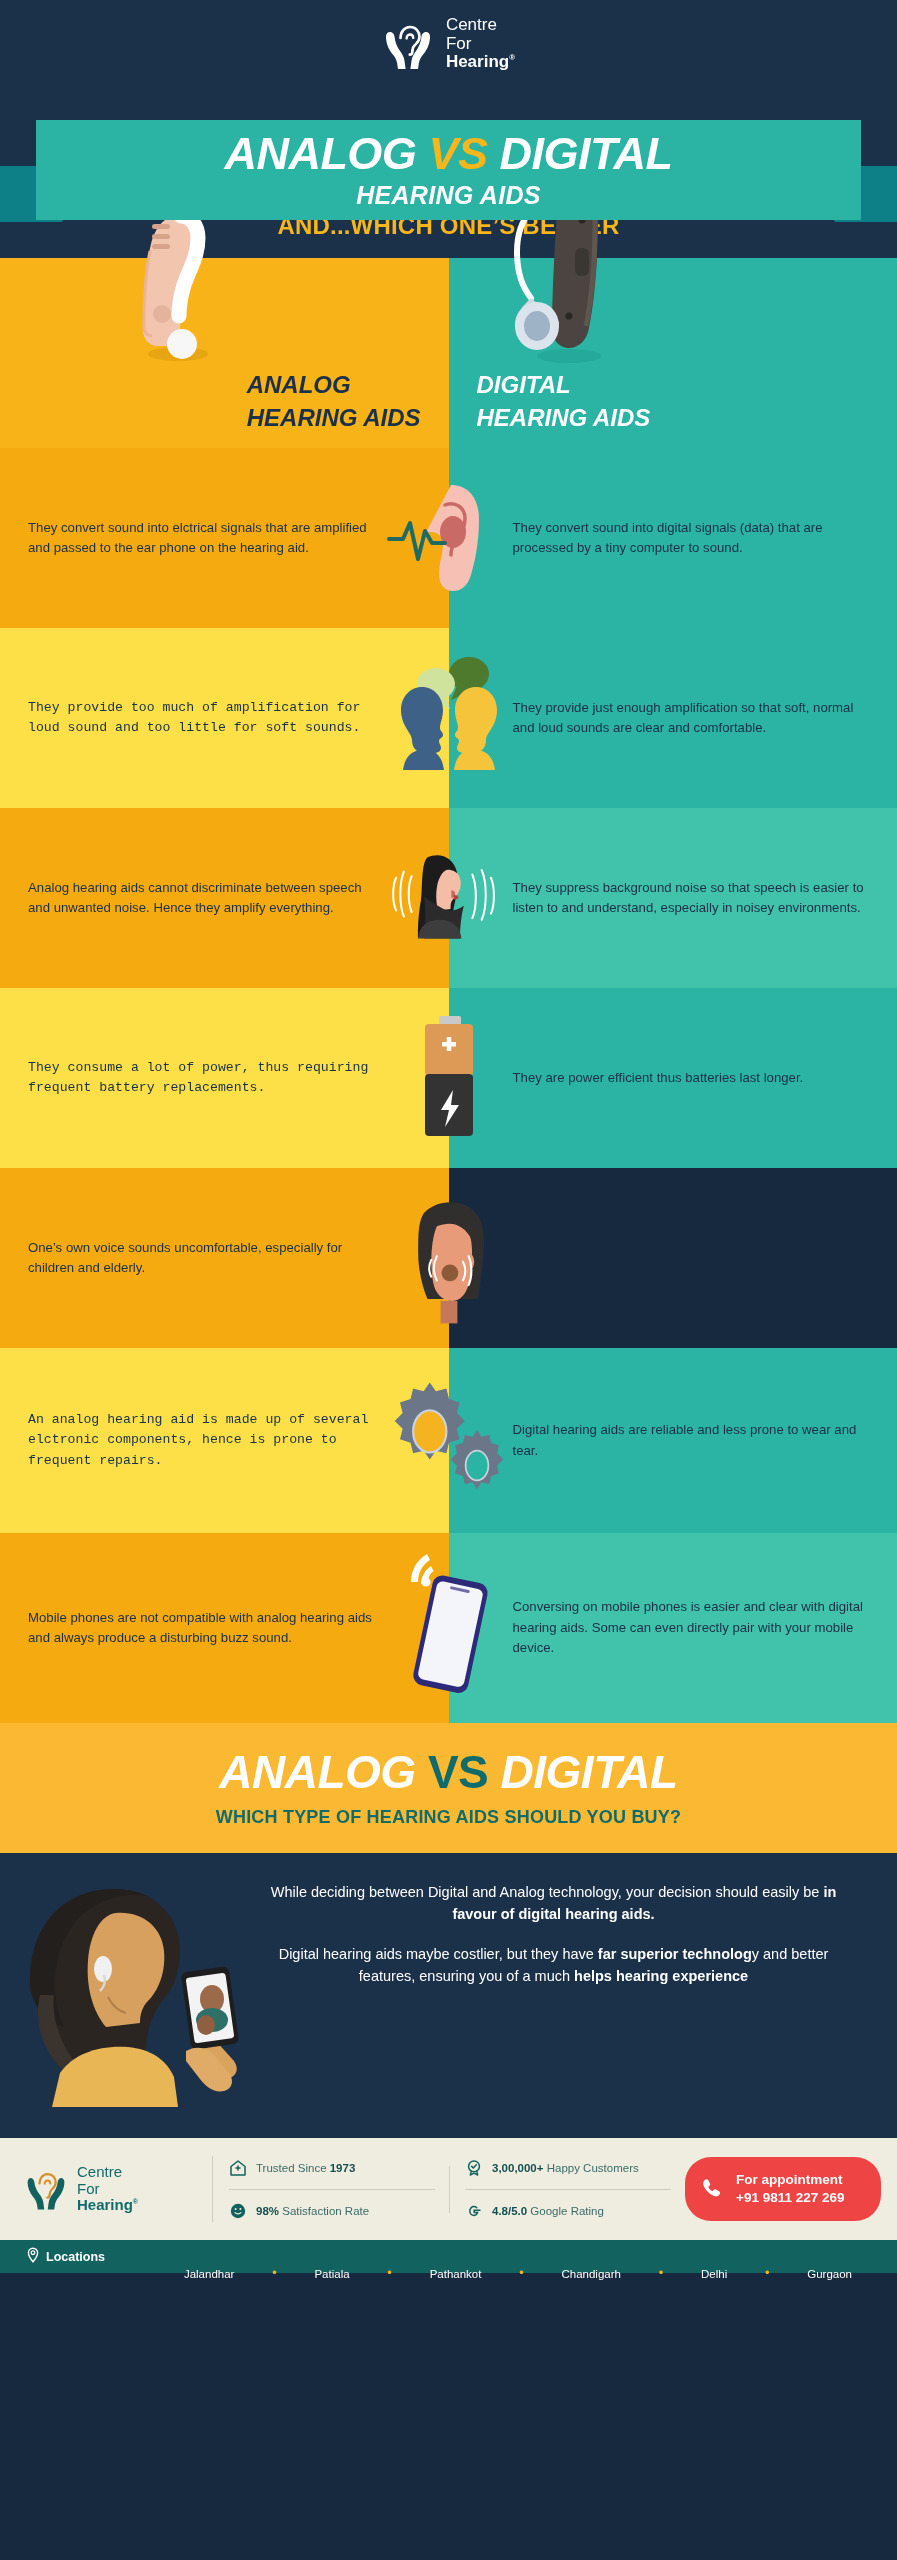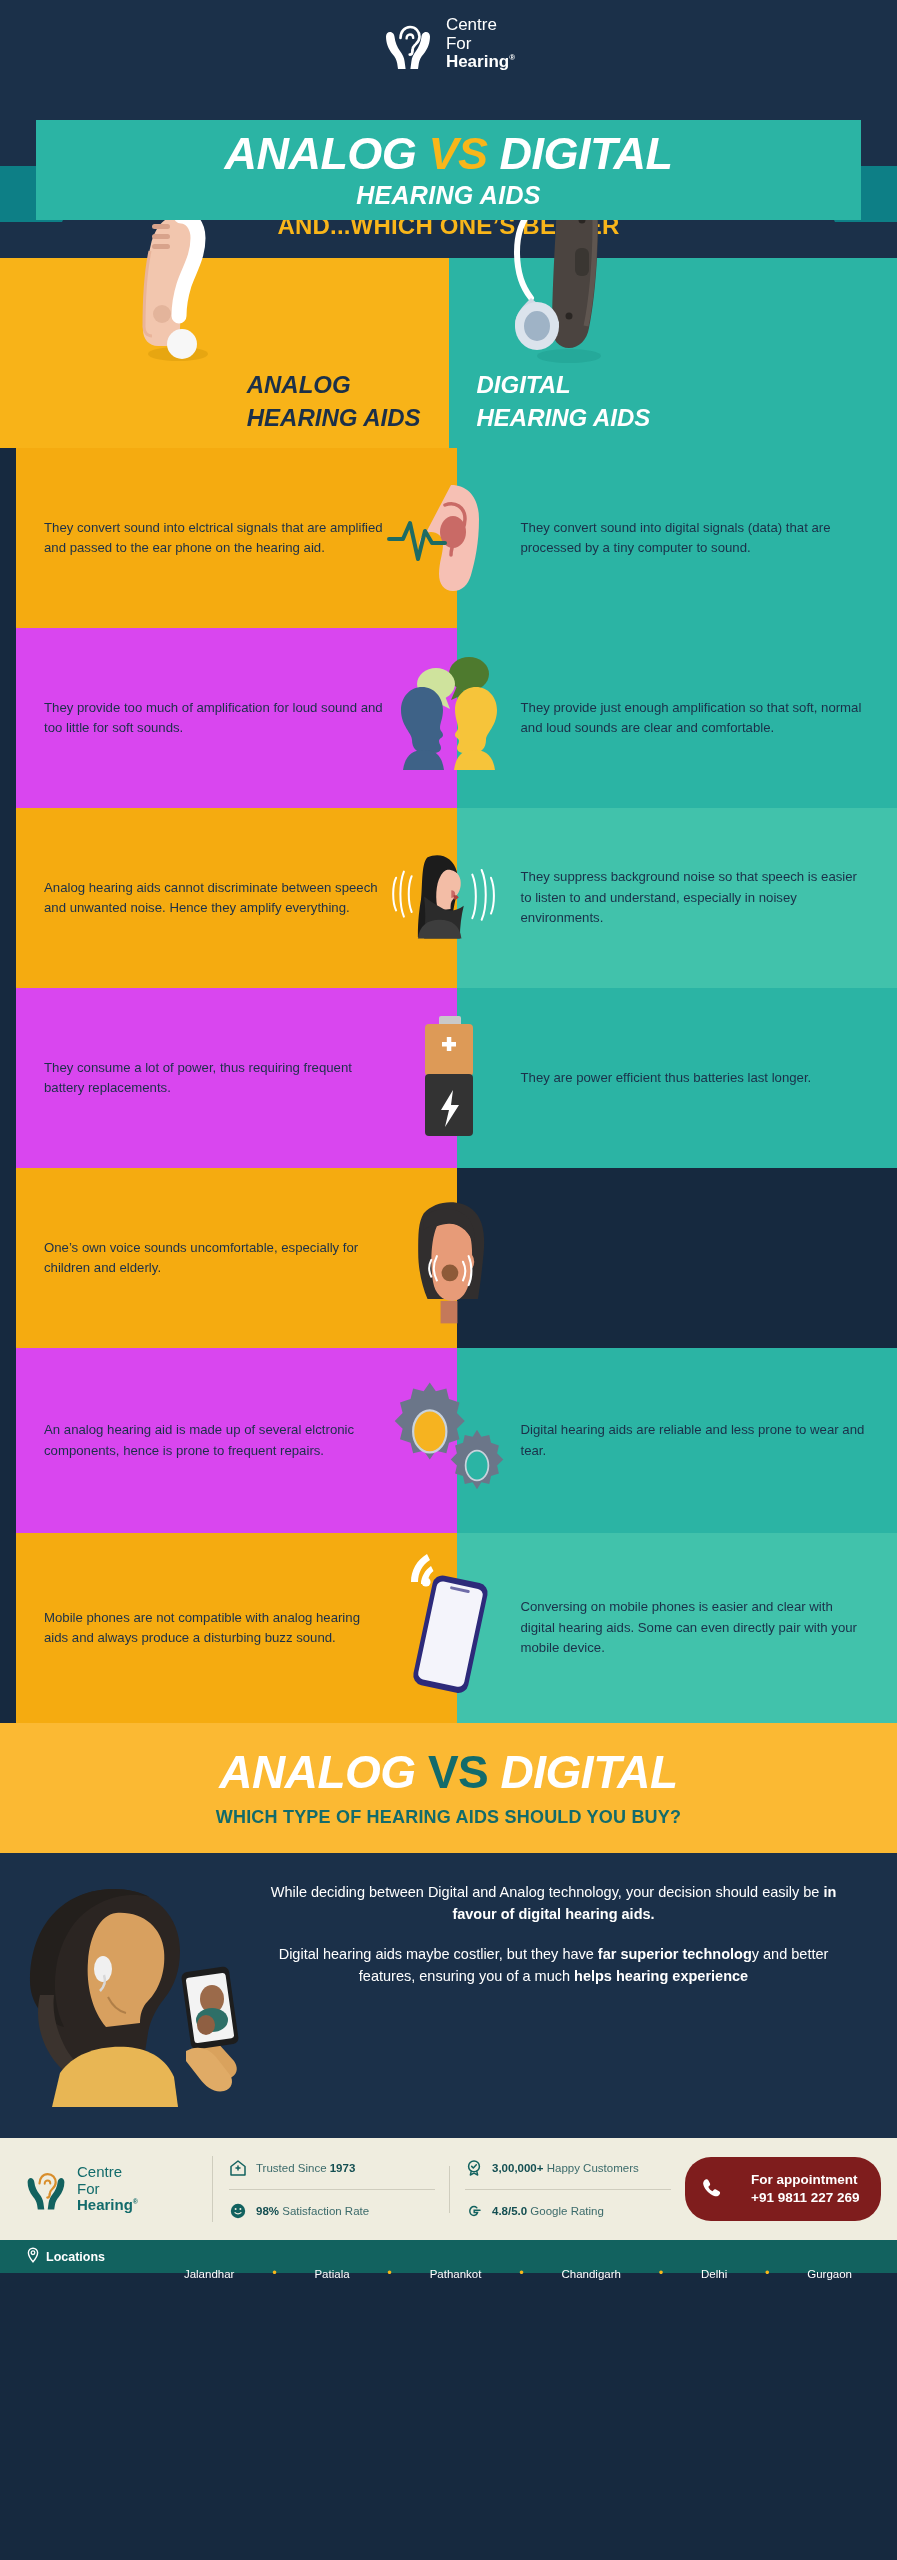--- a/index.html
+++ b/index.html
@@ -74,30 +74,30 @@
   .prod-img { position:absolute; }
   .prod-label {
     position:absolute; bottom:14px; font-size:24px; font-weight:700;
     font-style:italic; line-height:1.35;
   }
   .prod-analog .prod-label { color:#1b3049; right:28px; text-align:left; }
   .prod-digital .prod-label { color:#ffffff; left:28px; text-align:left; }
 
   
   .rows { position:relative; }
-  .cmp-row { display:flex; position:relative;padding-left:16px; }
+  .cmp-row { display:flex; position:relative; }
   .cmp-cell {
     width:50%; display:flex; align-items:center;
     padding:18px 28px; font-size:13.2px; line-height:1.55;
     color:#1b3049;
   }
   .cmp-left  { justify-content:flex-start; padding-right:70px; }
   .cmp-right { justify-content:flex-start; padding-left:64px; }
   .bgA { background:#f5ab10; }
-  .bgA2{ background:#d946ef; }
+  .bgA2{ background:#fde047;font-family:Liberation Mono, monospace; }
   .bgD { background:#2bb4a4; }
   .bgD2{ background:#41c2ab; }
   .row-icon {
     position:absolute; left:50%; top:50%;
     transform:translate(-50%,-50%);
     width:140px; height:130px; z-index:5;
     display:flex; align-items:center; justify-content:center;
     pointer-events:none;
   }
 
@@ -150,22 +150,22 @@
     content:""; position:absolute; left:0; top:14px; bottom:14px;
     width:1px; background:#cfcdbe;
   }
   .f-item { display:flex; align-items:center; gap:9px; font-size:11.5px;
             color:#3c6b6b; height:32px; }
   .f-item .ic { width:18px; height:18px; flex:none; display:flex;
                 align-items:center; justify-content:center; }
   .f-item b { color:#144f52; font-weight:700; }
   .f-hr { height:1px; background:#cfcdbe; margin-right:14px; }
   .f-cta {
-    width:196px; flex:none; background:#7f1d1d; border-radius:26px;
-    height:64px; display:flex; align-items:center; gap:26px;
+    width:196px; flex:none; background:#ef4444; border-radius:26px;
+    height:64px; display:flex; align-items:center; gap:11px;
     padding:0 14px; margin-left:0; color:#fff;
   }
   .f-cta .ph { width:26px; height:26px; flex:none; }
   .f-cta .txt { font-size:13.5px; font-weight:700; line-height:1.3; }
 
   
   .locations {
     background:#12625f; height:33px; display:flex; align-items:center;
     color:#ffffff; font-size:11.5px; padding-left:26px; gap:0;
   }

